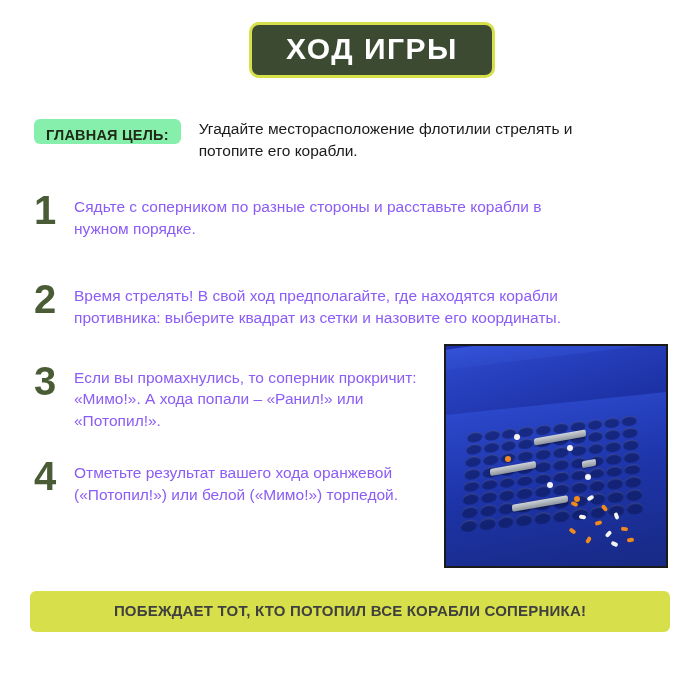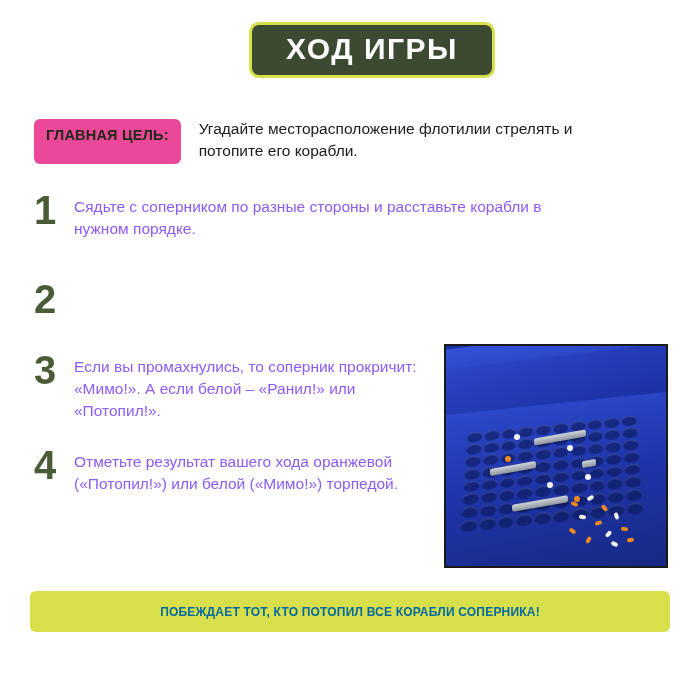--- a/index.html
+++ b/index.html
@@ -38,23 +38,23 @@
   }
 
   
   .goal-row {
     position: absolute;
     top: 118px; left: 34px; right: 34px;
     display: flex;
     align-items: flex-start;
   }
   .goal-badge {
-    background: #ec4899;
+    background: #86efac;
     border-radius: 6px;
-    padding: 7px 12px 20px 12px;
+    padding: 7px 12px 0 12px;
     flex: 0 0 auto;
     margin-top: 1px;
   }
   .goal-badge span {
     color: #1f2a16;
     font-size: 14.5px;
     font-weight: bold;
     letter-spacing: 0.2px;
     line-height: 1;
   }
@@ -181,22 +181,22 @@
   .footer {
     position: absolute;
     left: 30px; right: 30px;
     top: 591px;
     background: #d7e04a;
     border-radius: 6px;
     padding: 11px 10px 12px 10px;
     text-align: center;
   }
   .footer span {
-    color: #0369a1;
-    font-size: 12px;
+    color: #404040;
+    font-size: 15px;
     font-weight: bold;
     letter-spacing: 0.2px;
     line-height: 1;
   }
 </style>
 </head>
 <body>
 
 <div class="page">
 
@@ -215,25 +215,26 @@
 
   <div class="steps">
 
     <div class="step step-1">
       <div class="step-num">1</div>
       <div class="step-text">Сядьте с соперником по разные стороны и расставьте корабли в нужном порядке.</div>
     </div>
 
     <div class="step step-2">
       <div class="step-num">2</div>
+      <div class="step-text">Время стрелять! В свой ход предполагайте, где находятся корабли противника: выберите квадрат из сетки и назовите его координаты.</div>
     </div>
 
     <div class="step step-3">
       <div class="step-num">3</div>
-      <div class="step-text">Если вы промахнулись, то соперник прокричит: «Мимо!». А если белой – «Ранил!» или «Потопил!».</div>
+      <div class="step-text">Если вы промахнулись, то соперник прокричит: «Мимо!». А хода попали – «Ранил!» или «Потопил!».</div>
     </div>
 
     <div class="step step-4">
       <div class="step-num">4</div>
       <div class="step-text">Отметьте результат вашего хода оранжевой («Потопил!») или белой («Мимо!») торпедой.</div>
     </div>
 
   </div>
 
   <div class="photo">

